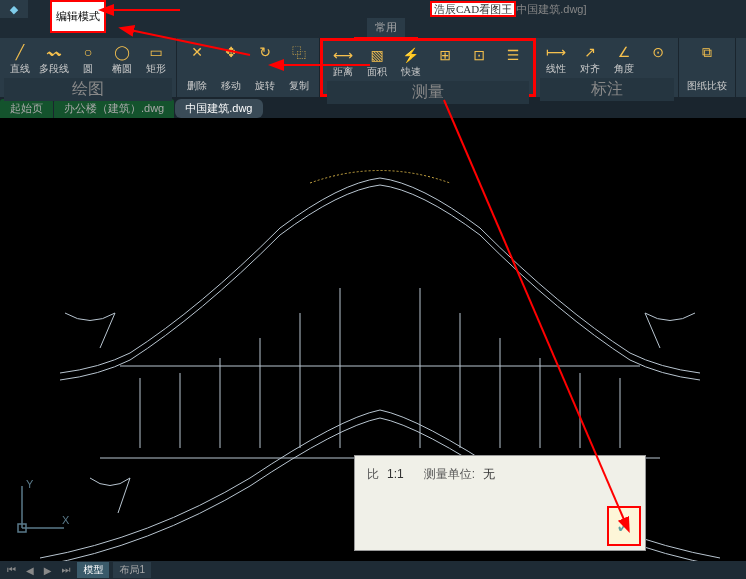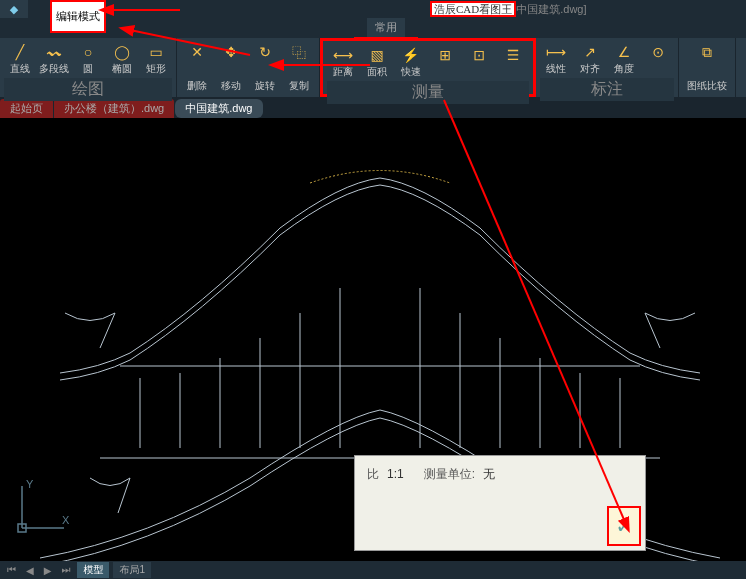--- a/index.html
+++ b/index.html
@@ -19,21 +19,21 @@
 .ribbon-group { display: flex; flex-direction: column; border-right: 1px solid #1a252e; padding: 2px 4px; }
 .ribbon-tools { display: flex; gap: 2px; flex: 1; }
 .tool { width: 32px; display: flex; flex-direction: column; align-items: center; justify-content: space-between; padding: 2px 0; cursor: pointer; }
 .tool-icon { width: 20px; height: 20px; display: flex; align-items: center; justify-content: center; color: #f5c04e; font-size: 14px; }
 .tool-label { font-size: 10px; color: #ccc; white-space: nowrap; }
 .group-label { font-size: 16px; color: #888; text-align: center; padding: 1px 0; background: #253540; }
 .measure-group { border: 3px solid red; }
 .big-tool { width: 48px; }
 
 .filetabs { height: 20px; background: #1a252e; display: flex; align-items: center; }
-.filetab { color: #aaa; font-size: 11px; padding: 2px 10px; background: #7f1d1d; margin-right: 1px; border-radius: 3px 3px 0 0; }
+.filetab { color: #aaa; font-size: 11px; padding: 2px 10px; background: #14532d; margin-right: 1px; border-radius: 3px 3px 0 0; }
 .filetab.active { background: #3a4b57; color: #fff; border-radius: 6px; }
 
 .canvas { position: relative; width: 100%; height: 443px; background: #000; overflow: hidden; }
 .ucs { position: absolute; left: 12px; bottom: 20px; color: #5a7a8a; font-size: 12px; }
 .ucs-axis { stroke: #5a7a8a; stroke-width: 1.5; fill: none; }
 
 .result-box { position: absolute; left: 354px; bottom: 10px; width: 292px; height: 96px; background: #f0f0e8; border: 1px solid #999; padding: 10px 12px; font-size: 12px; color: #333; }
 .result-row { display: flex; gap: 20px; margin-bottom: 14px; }
 .result-label { color: #555; }
 .result-val { color: #333; margin-left: 8px; }

